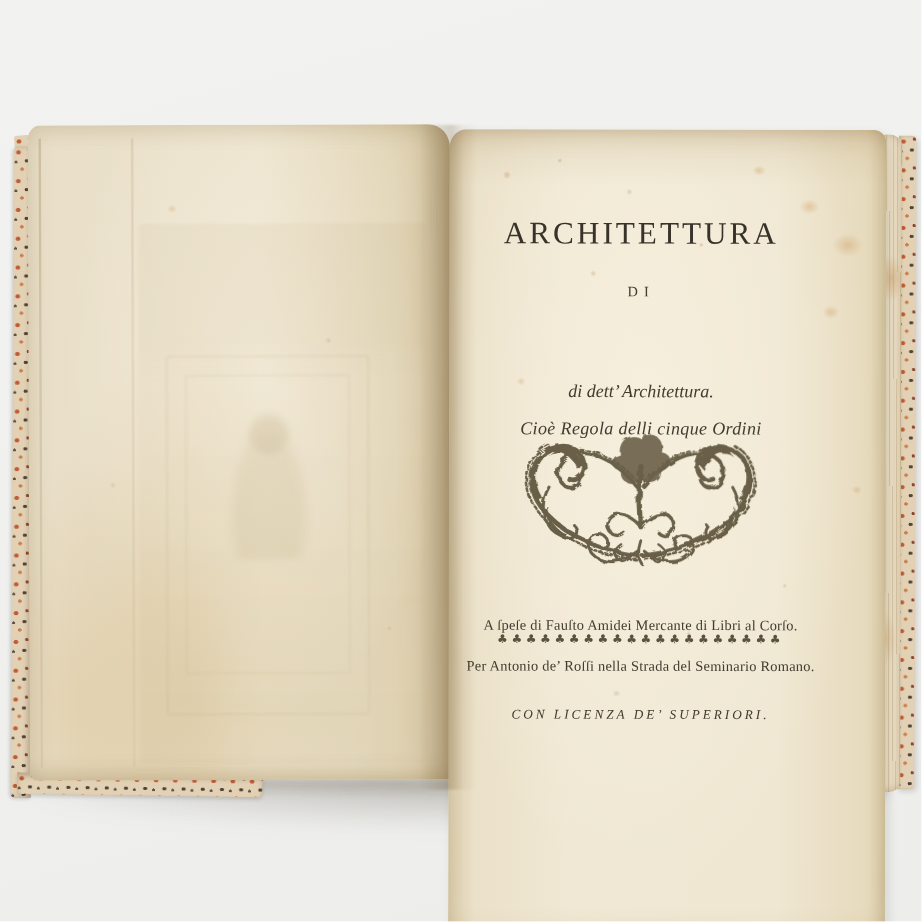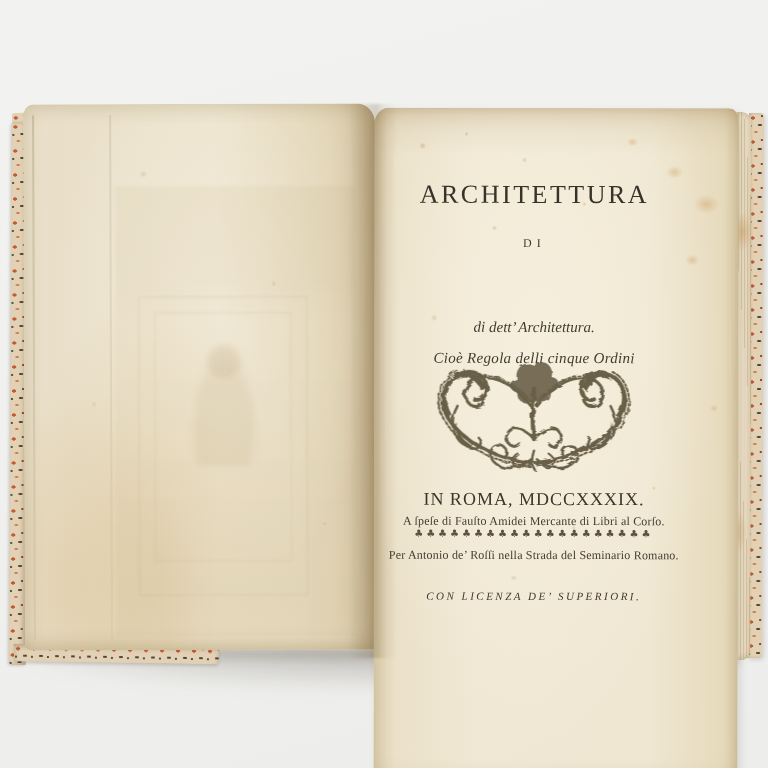--- a/index.html
+++ b/index.html
@@ -207,21 +207,20 @@
             <path d="M115,44 C113,62 113,78 115,96" stroke-width="4.5"></path>
             <path d="M115,96 C103,82 90,83 87,92 C85,101 94,107 100,101" stroke-width="3"></path>
             <path d="M115,96 C127,82 140,83 143,92 C145,101 136,107 130,101" stroke-width="3"></path>
             <path d="M115,108 C112,117 113,124 116,128" stroke-width="2.5"></path>
             <path d="M99,112 C92,116 92,124 99,126 C104,127 106,122 102,120" stroke-width="2"></path>
             <path d="M131,112 C138,116 138,124 131,126 C126,127 124,122 128,120" stroke-width="2"></path>
           </g>
         </svg>
       </div>
 
-      <div class="line l-roma">IN ROMA, MDCCXXXIX.</div>
       <div class="line l-spese">A ſpeſe di Fauſto Amidei Mercante di Libri al Corſo.</div>
       <div class="line l-fleur">♣♣♣♣♣♣♣♣♣♣♣♣♣♣♣♣♣♣♣♣</div>
       <div class="line l-per">Per Antonio de’ Roſſi nella Strada del Seminario Romano.</div>
       <div class="line l-lic">CON LICENZA DE’ SUPERIORI.</div>
     </div>
   </div>
 
   <div class="gutter"></div>
 
 </div>

